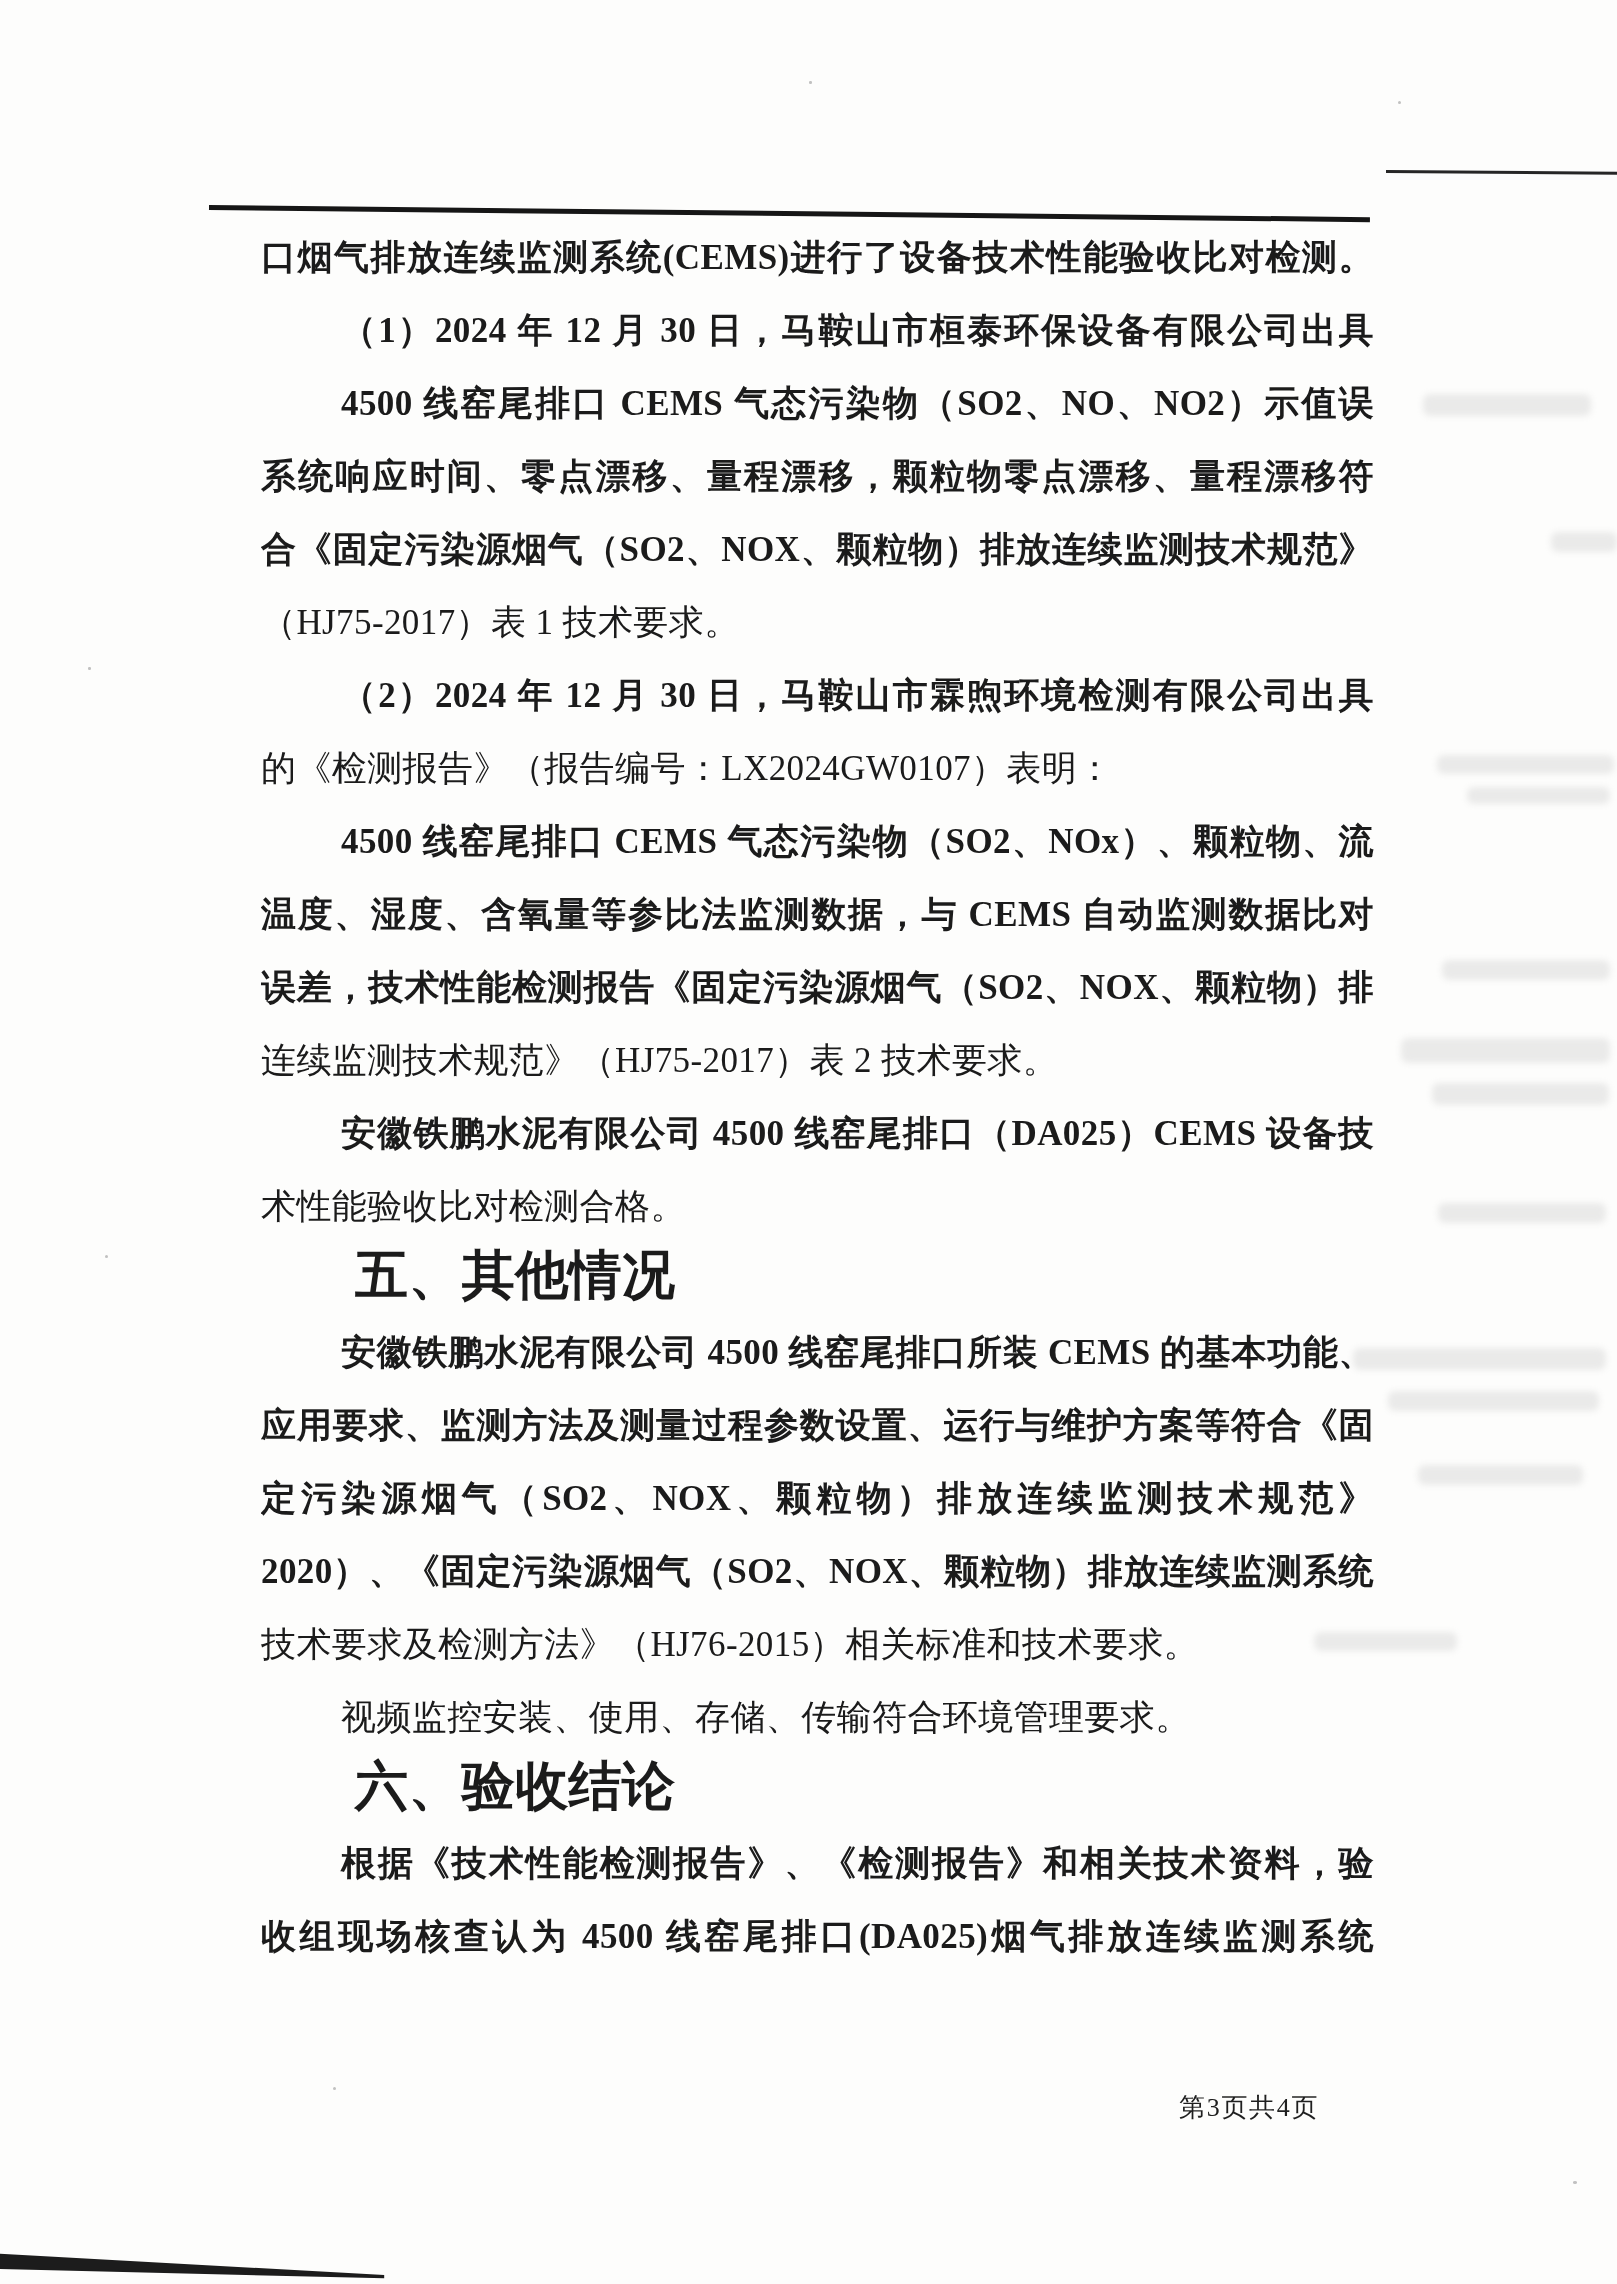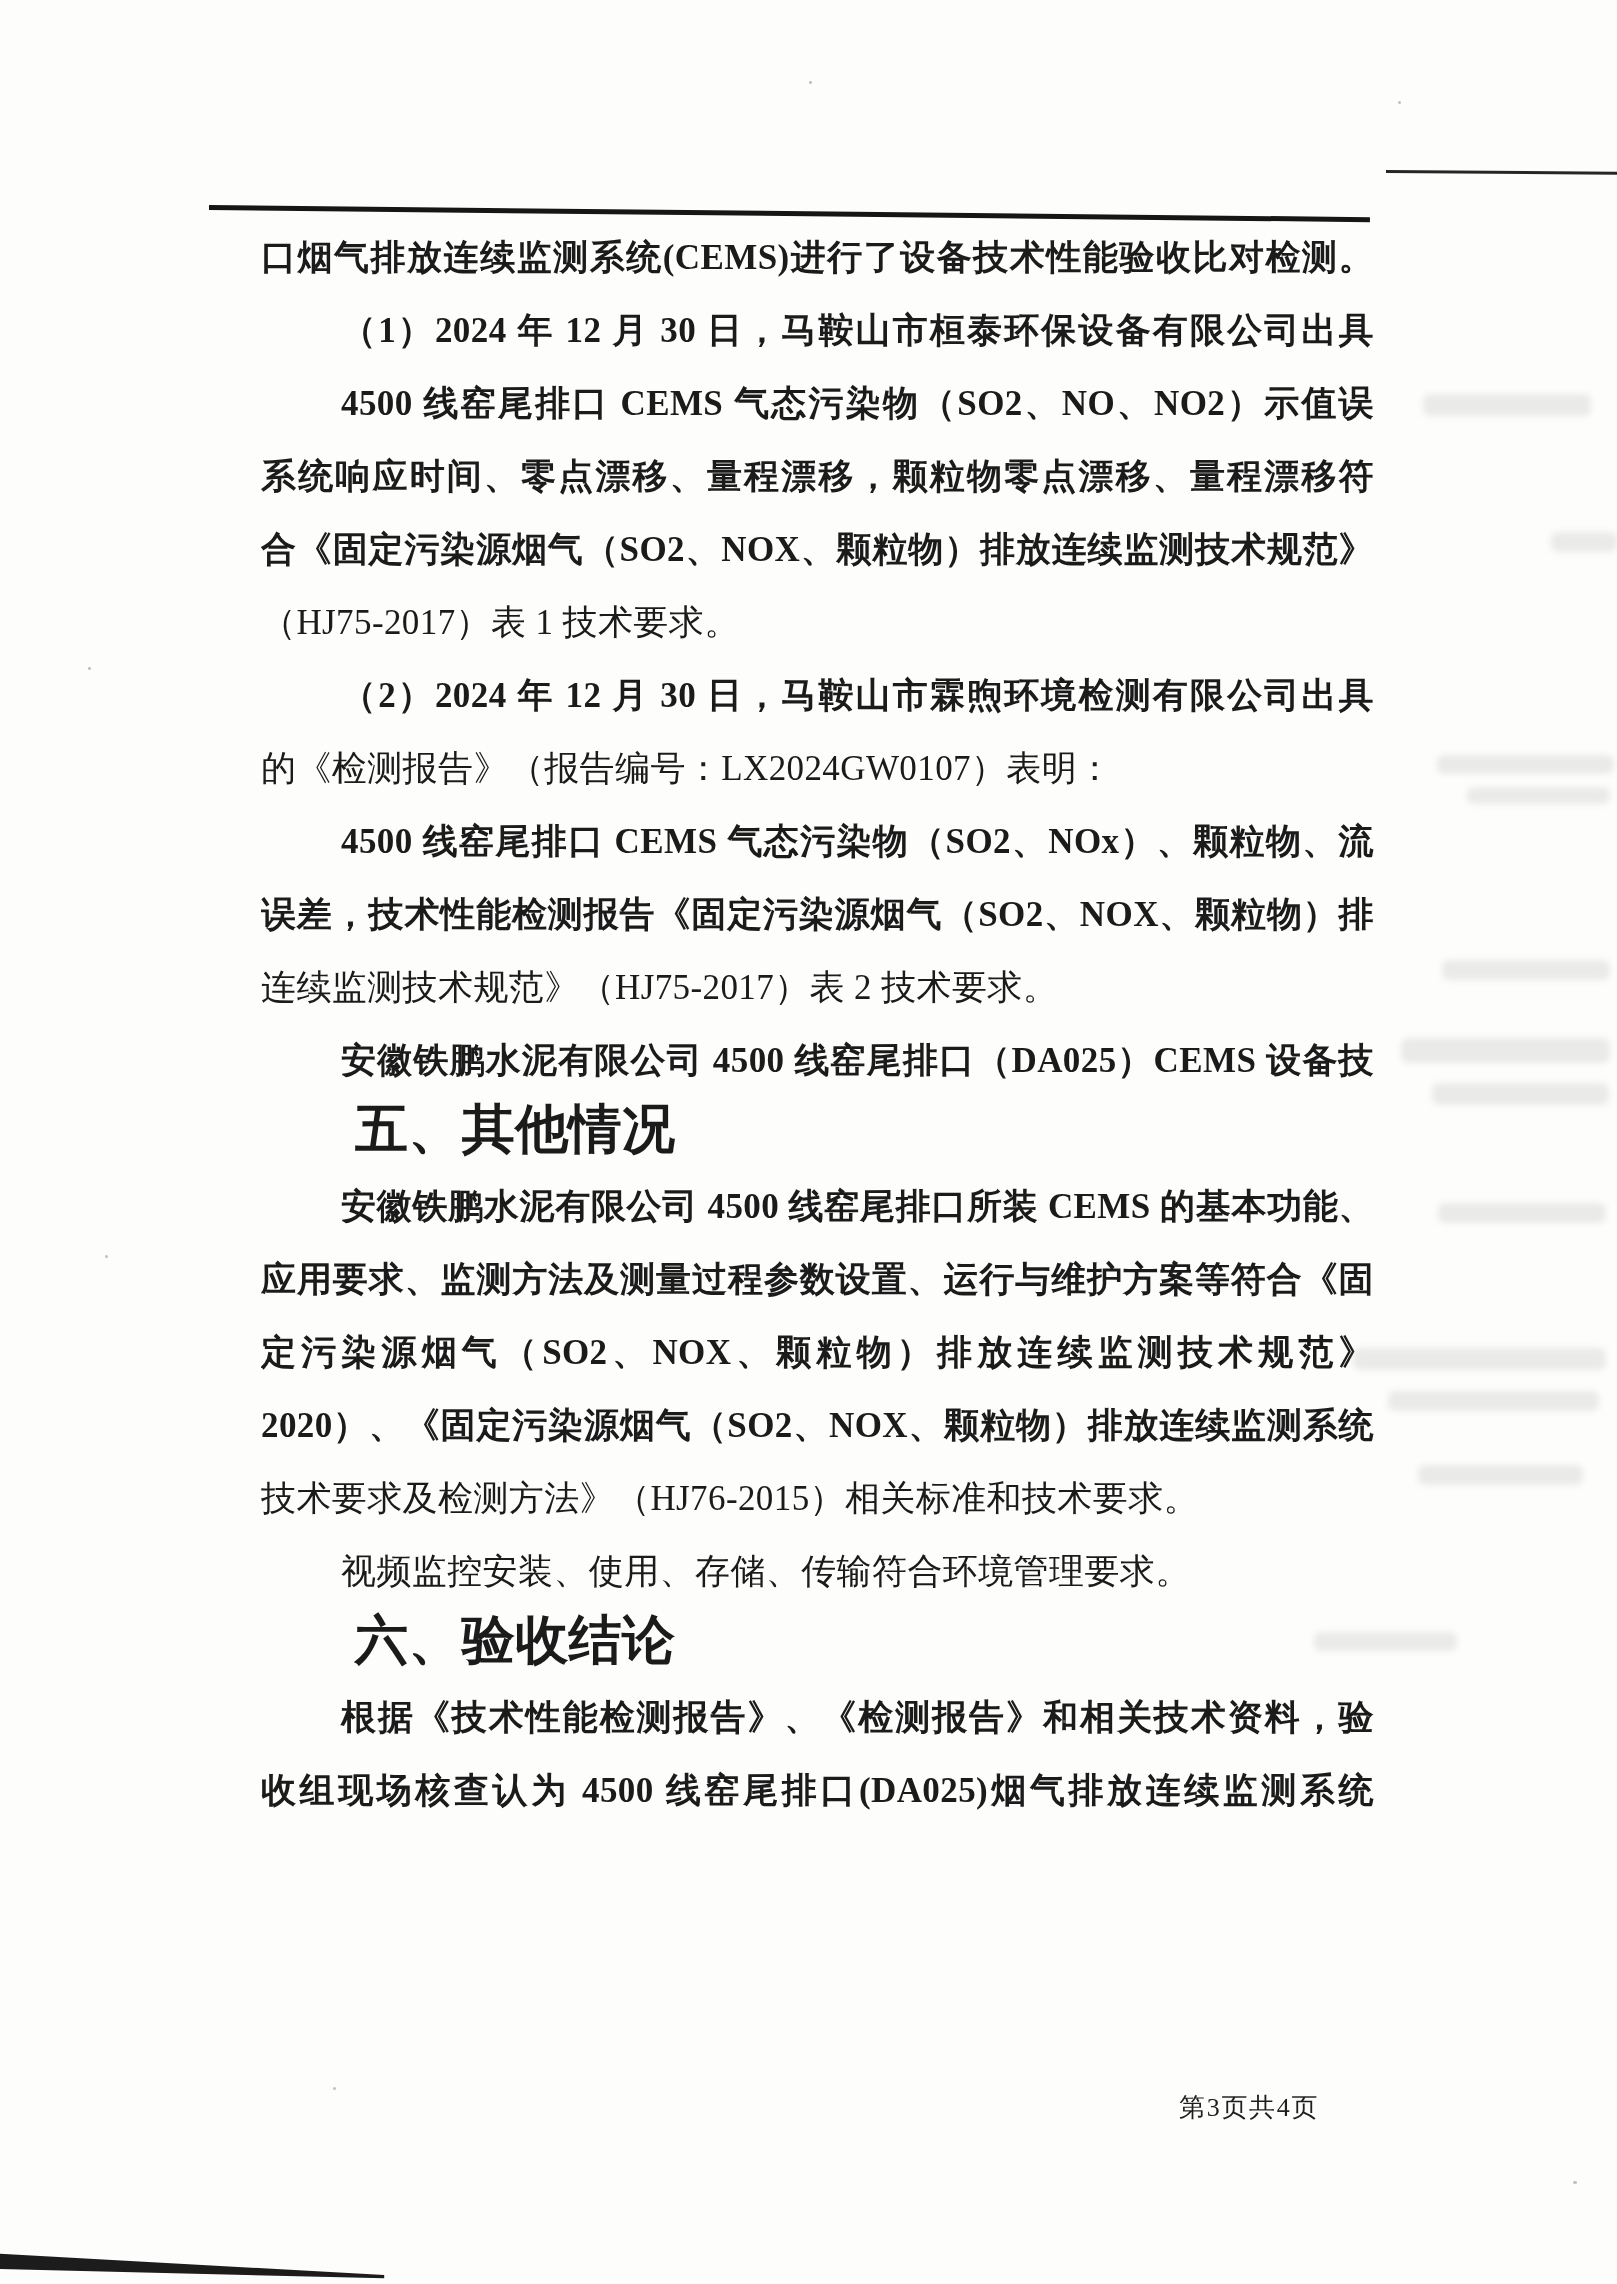--- a/index.html
+++ b/index.html
@@ -63,23 +63,25 @@
 <div class="doc-body">
   <div class="line full">口烟气排放连续监测系统(CEMS)进行了设备技术性能验收比对检测。</div>
   <div class="line full indent">（1）2024 年 12 月 30 日，马鞍山市桓泰环保设备有限公司出具</div>
   <div class="line full indent">4500 线窑尾排口 CEMS 气态污染物（SO2、NO、NO2）示值误差、</div>
   <div class="line full">系统响应时间、零点漂移、量程漂移，颗粒物零点漂移、量程漂移符</div>
   <div class="line full">合《固定污染源烟气（SO2、NOX、颗粒物）排放连续监测技术规范》</div>
   <div class="line">（HJ75-2017）表 1 技术要求。</div>
   <div class="line full indent">（2）2024 年 12 月 30 日，马鞍山市霖煦环境检测有限公司出具</div>
   <div class="line">的《检测报告》（报告编号：LX2024GW0107）表明：</div>
   <div class="line full indent">4500 线窑尾排口 CEMS 气态污染物（SO2、NOx）、颗粒物、流速、</div>
+  <div class="line full">温度、湿度、含氧量等参比法监测数据，与 CEMS 自动监测数据比对</div>
   <div class="line full">误差，技术性能检测报告《固定污染源烟气（SO2、NOX、颗粒物）排放</div>
   <div class="line">连续监测技术规范》（HJ75-2017）表 2 技术要求。</div>
   <div class="line full indent">安徽铁鹏水泥有限公司 4500 线窑尾排口（DA025）CEMS 设备技</div>
+  <div class="line">术性能验收比对检测合格。</div>
   <div class="line heading">五、其他情况</div>
   <div class="line full indent">安徽铁鹏水泥有限公司 4500 线窑尾排口所装 CEMS 的基本功能、</div>
   <div class="line full">应用要求、监测方法及测量过程参数设置、运行与维护方案等符合《固</div>
   <div class="line full">定污染源烟气（SO2、NOX、颗粒物）排放连续监测技术规范》（HJ75-</div>
   <div class="line full">2020）、《固定污染源烟气（SO2、NOX、颗粒物）排放连续监测系统</div>
   <div class="line">技术要求及检测方法》（HJ76-2015）相关标准和技术要求。</div>
   <div class="line indent">视频监控安装、使用、存储、传输符合环境管理要求。</div>
   <div class="line heading">六、验收结论</div>
   <div class="line full indent">根据《技术性能检测报告》、《检测报告》和相关技术资料，验</div>
   <div class="line full">收组现场核查认为 4500 线窑尾排口(DA025)烟气排放连续监测系统</div>

